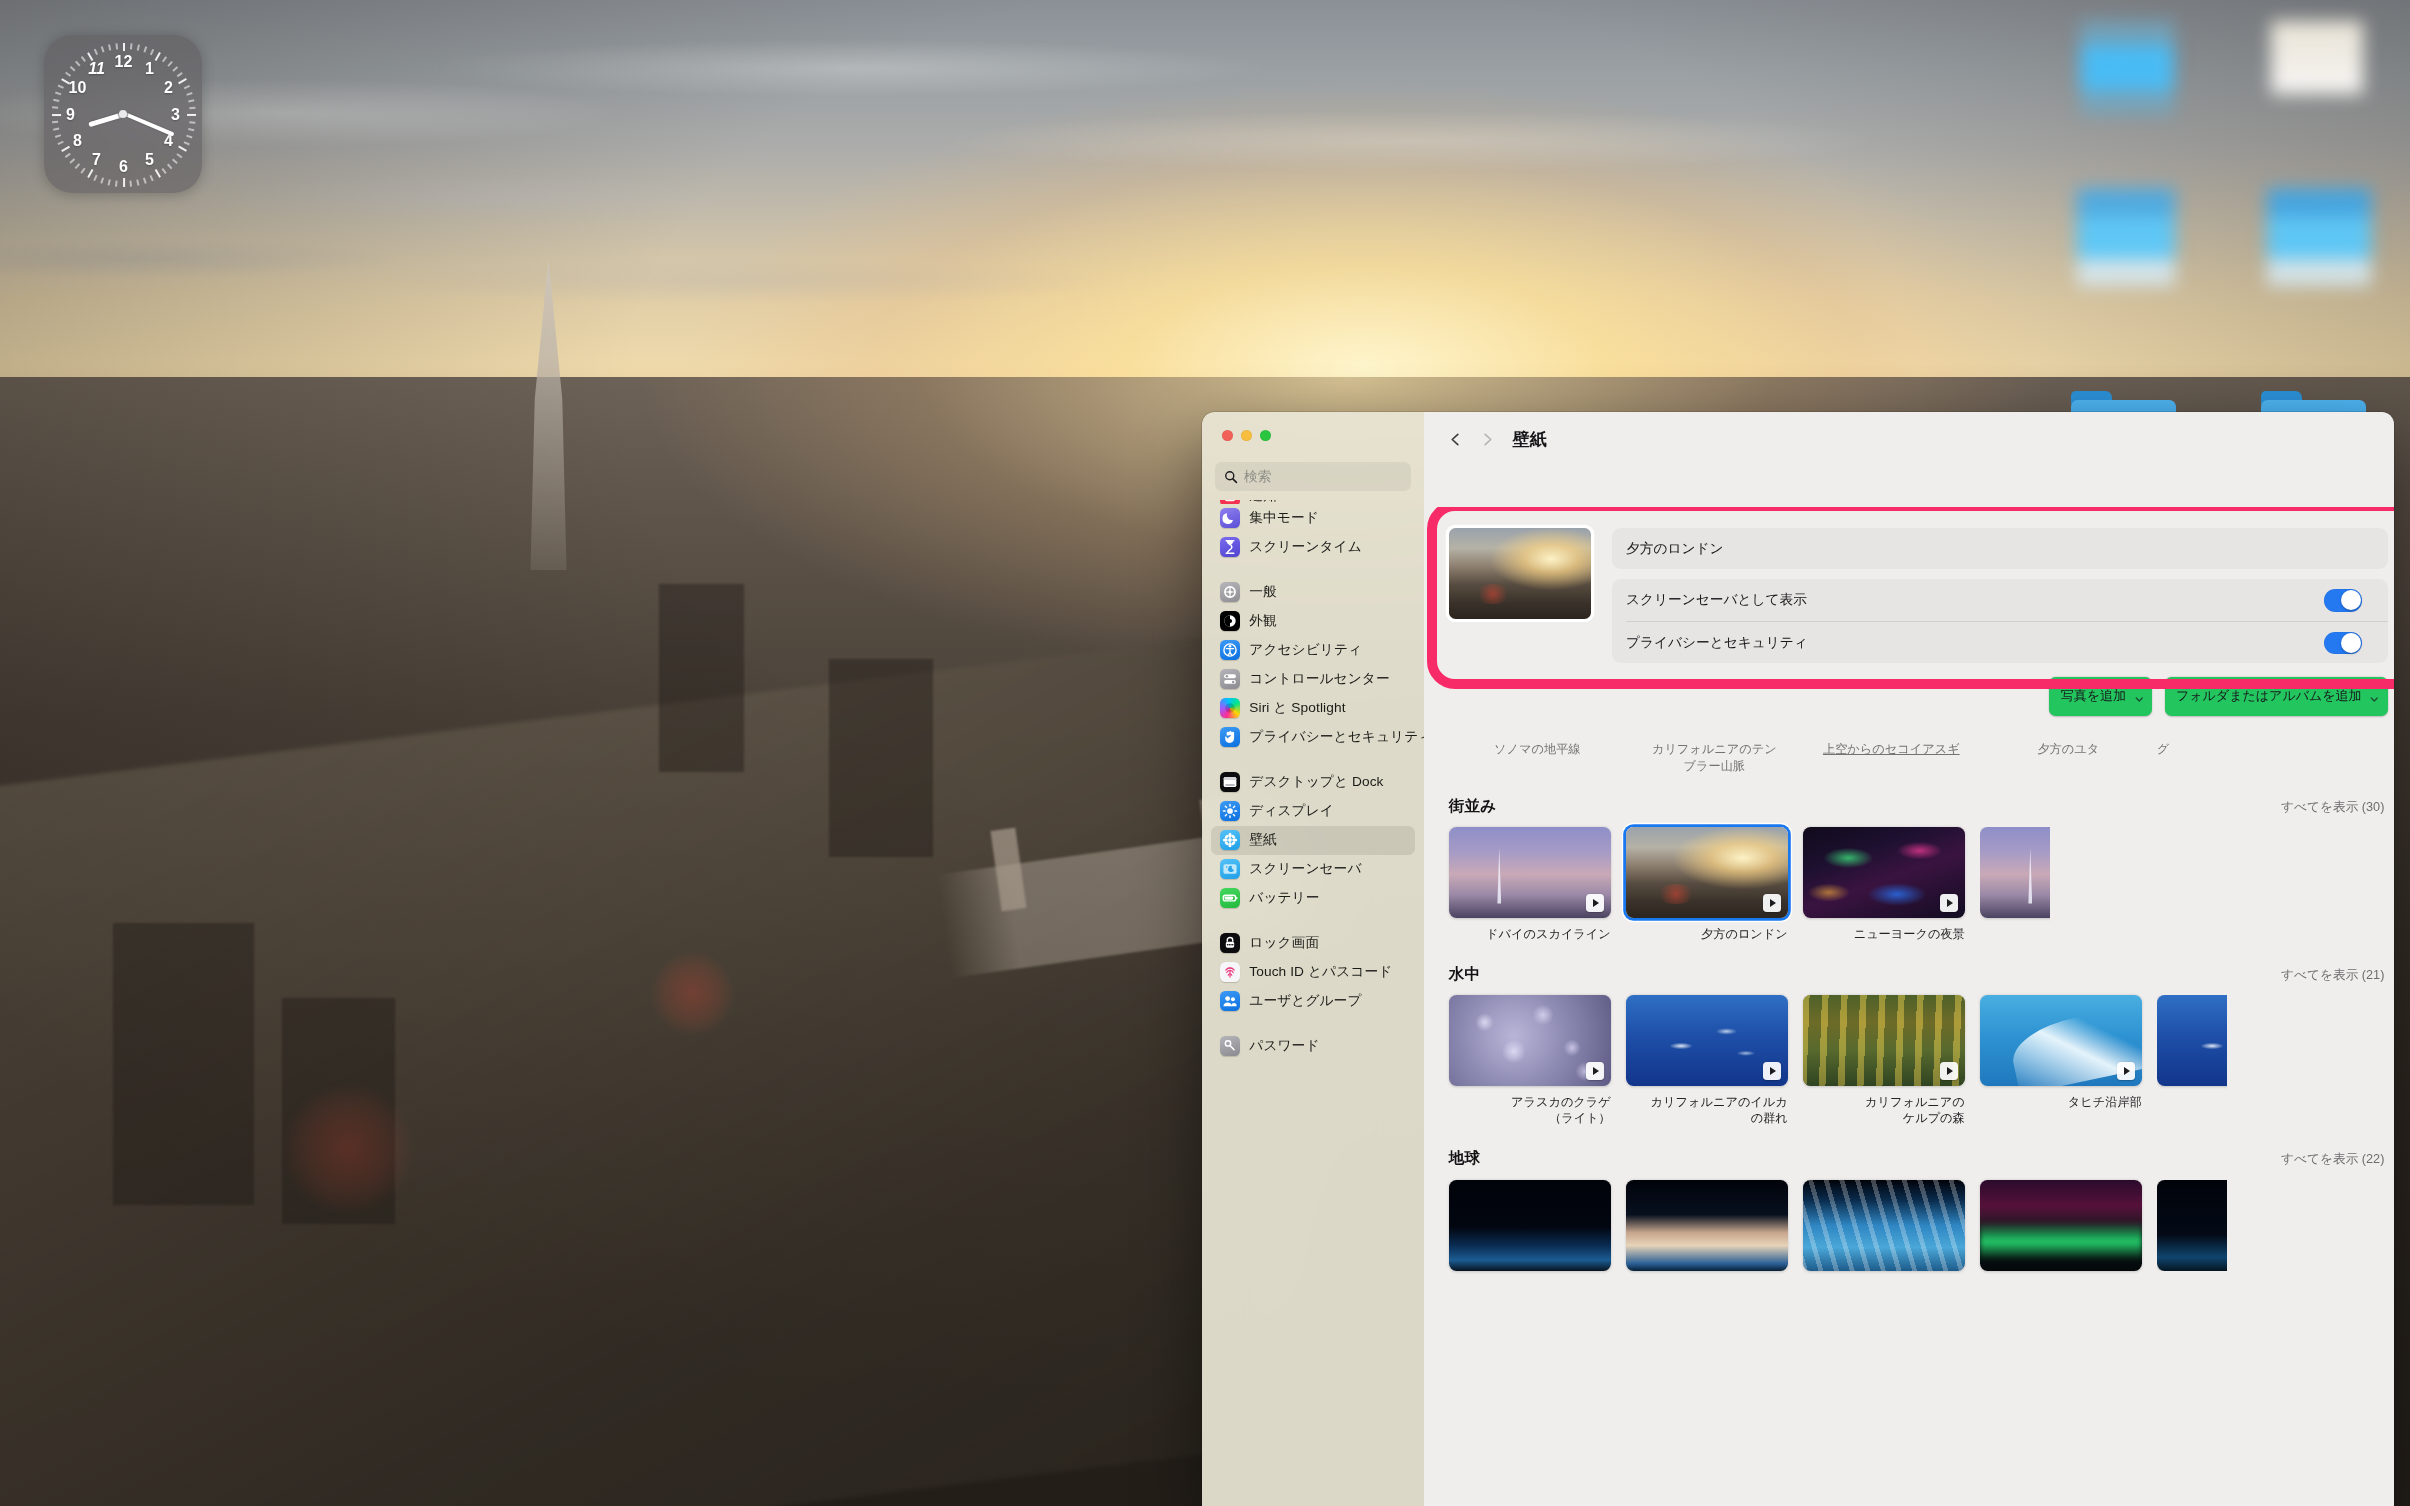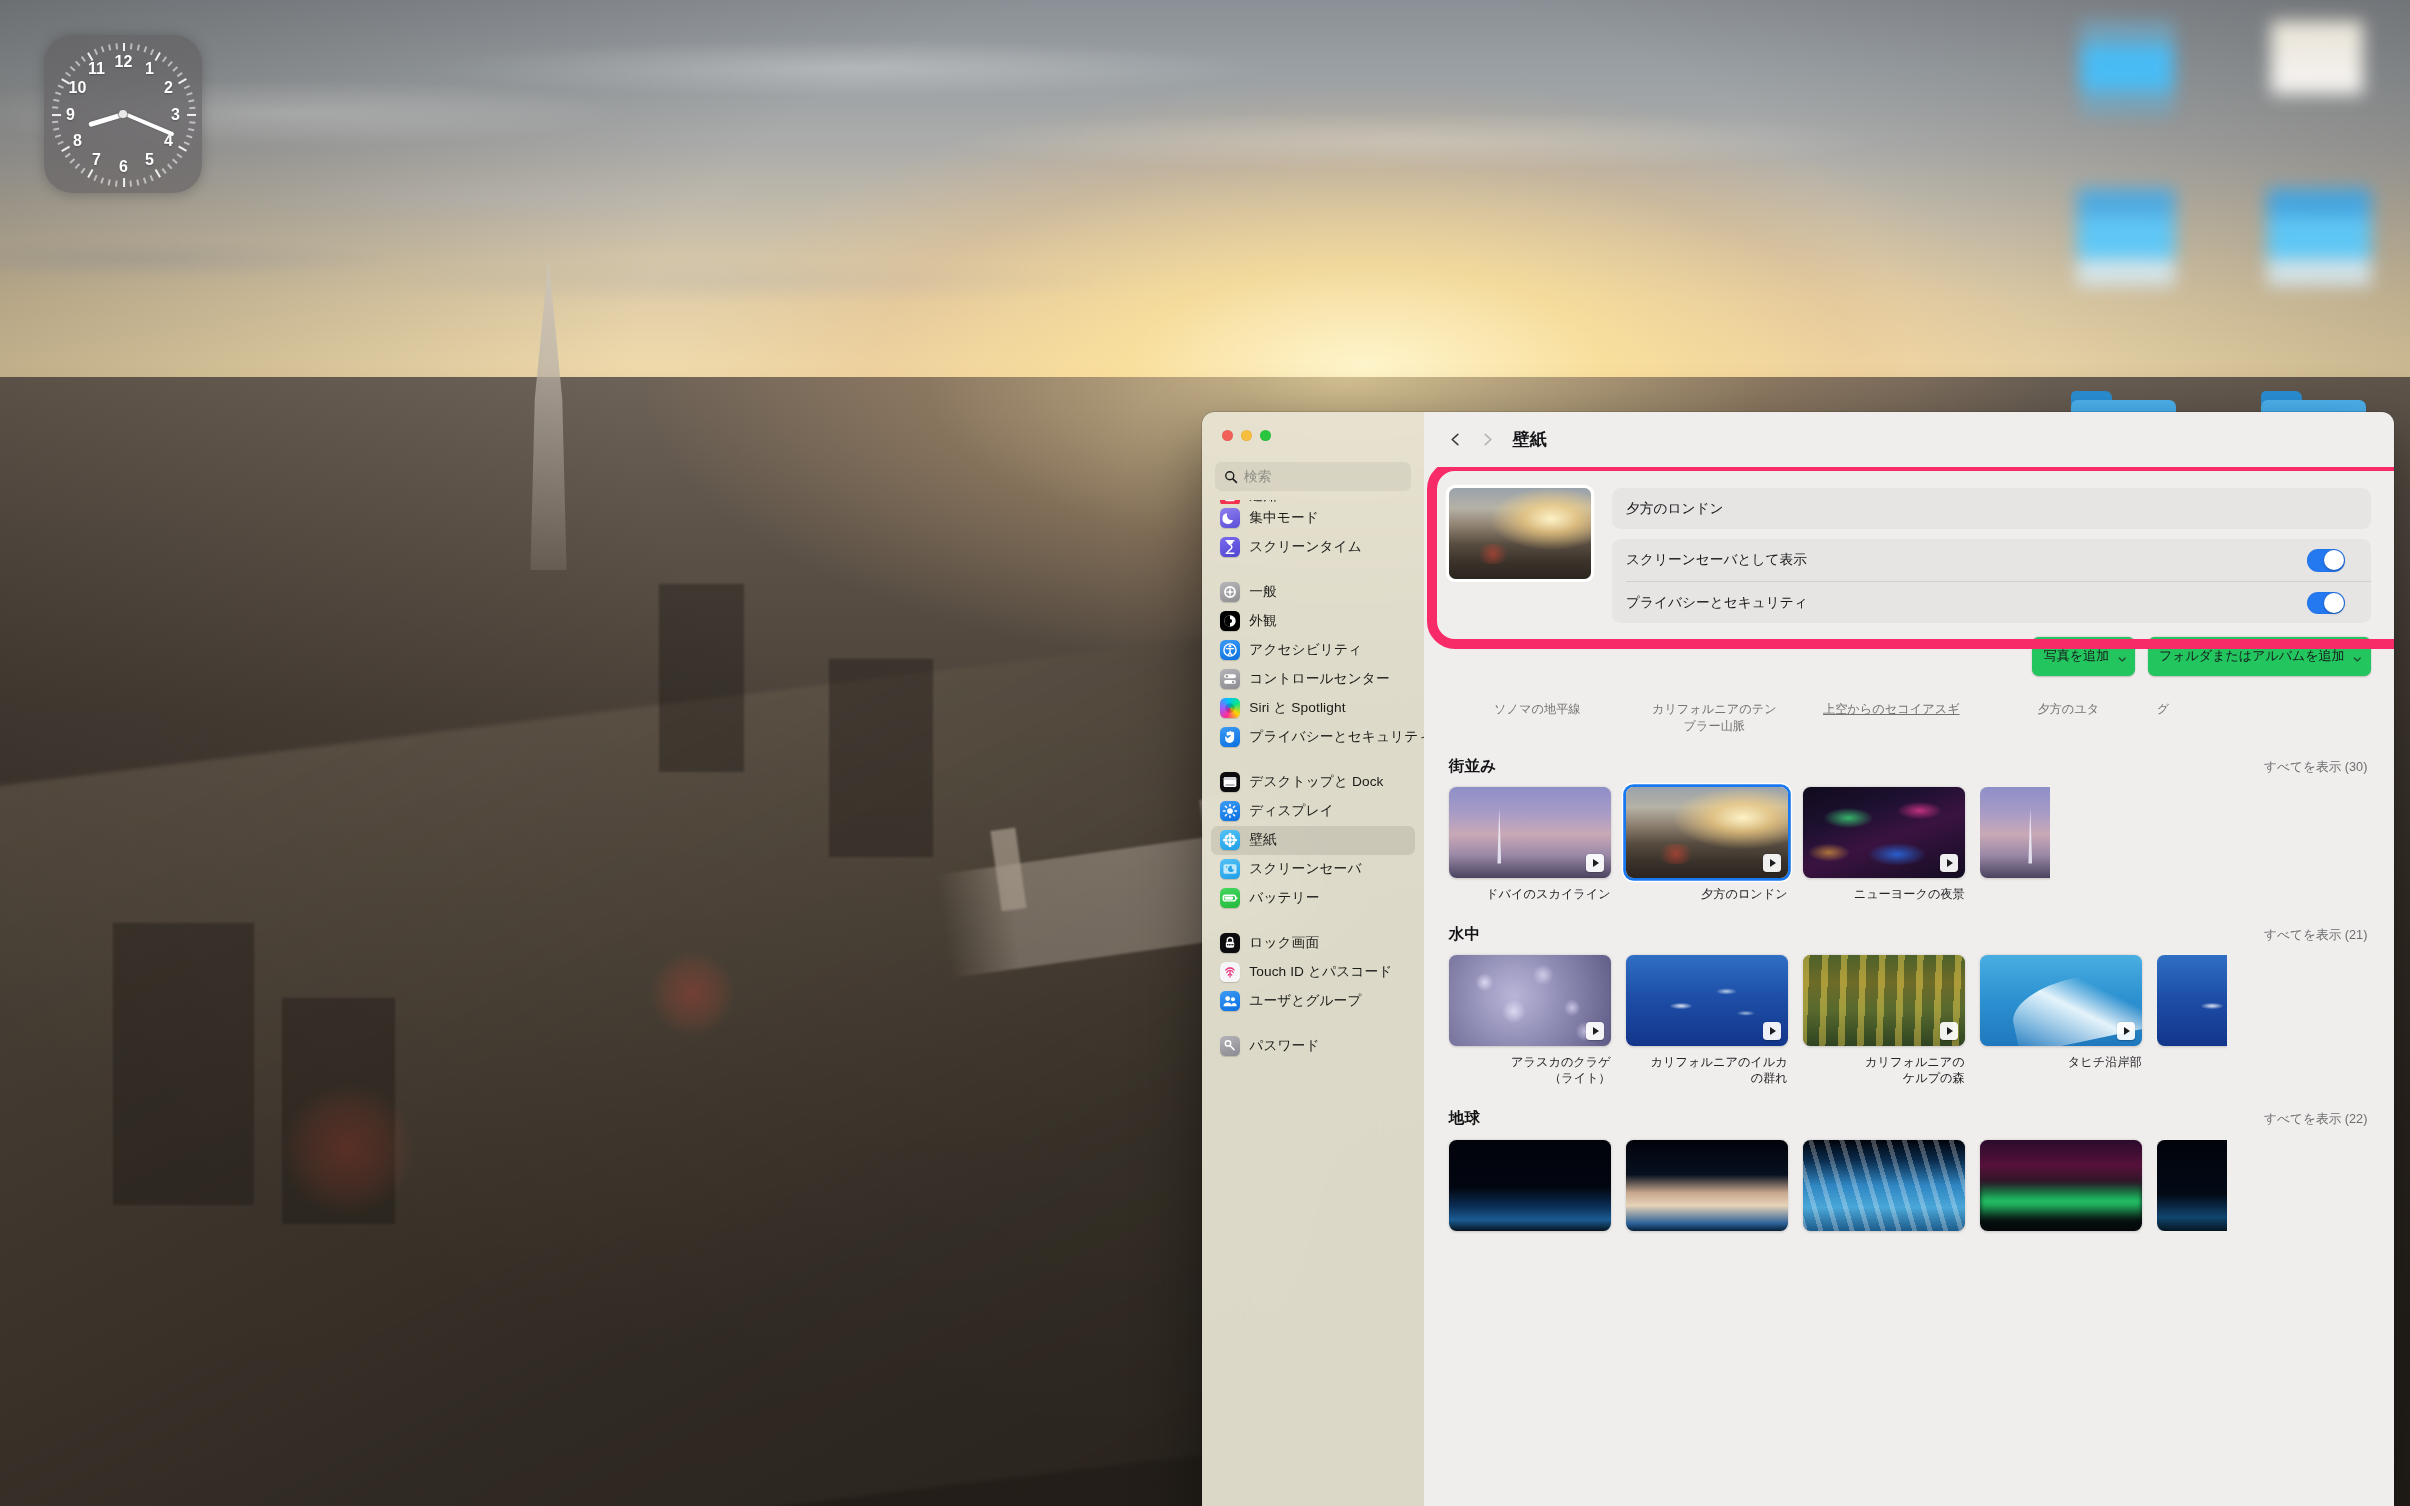--- a/index.html
+++ b/index.html
@@ -128,21 +128,21 @@
 
   
   #main-pane{
     flex:1; background:#f0eeec; position:relative; overflow:hidden;
     display:flex; flex-direction:column;
   }
   #toolbar{ height:55px; flex:0 0 55px; display:flex; align-items:center; gap:0; padding:0 0 0 15px; }
   .nav-arrow{ width:32px; height:32px; display:flex; align-items:center; justify-content:center; cursor:default; }
   #pane-title{ font-size:17px; font-weight:700; color:#16161a; margin-left:9.4px; letter-spacing:0.3px; }
 
-  #content-scroll{ flex:1; overflow:hidden; padding:0 21px 0 21px; position:relative; }
+  #content-scroll{ flex:1; overflow:hidden; padding:0 4px 0 21px; position:relative;margin-top:40px; }
 
   
   #current-wallpaper-box{
     position:relative; margin:0 -15px 0 -15px; padding:21px 17px 19px 19px;
     display:flex; gap:21px;
   }
   #pink-ring{
     position:absolute; left:-2.8px; top:-5.6px; width:1179px; height:188px;
     border:10.4px solid #f72b67; border-radius:28px; pointer-events:none; z-index:30;
   }
@@ -357,21 +357,21 @@
         <div class="cw-num" style="left: 98px; top: 26px;">1</div>
         <div class="cw-num" style="left: 117px; top: 45px;">2</div>
         <div class="cw-num" style="left: 124px; top: 72px;">3</div>
         <div class="cw-num" style="left: 117px; top: 98px;">4</div>
         <div class="cw-num" style="left: 98px; top: 117px;">5</div>
         <div class="cw-num" style="left: 72px; top: 124px;">6</div>
         <div class="cw-num" style="left: 45px; top: 117px;">7</div>
         <div class="cw-num" style="left: 26px; top: 98px;">8</div>
         <div class="cw-num" style="left: 19px; top: 72px;">9</div>
         <div class="cw-num" style="left: 26px; top: 45px;">10</div>
-        <div class="cw-num" style="left: 45px; top: 26px;">11</div>
+        <div class="cw-num" style="left: 45px; top: 26px; font-style: italic;">11</div>
       </div>
     <div class="cw-hand" id="cw-hour" style="transform: rotate(253deg);"></div>
     <div class="cw-hand" id="cw-min" style="transform: rotate(113deg);"></div>
     <div id="cw-pin"></div>
   </div>
 </div>
 
 <div id="settings-window">
 
   <div id="sidebar">

